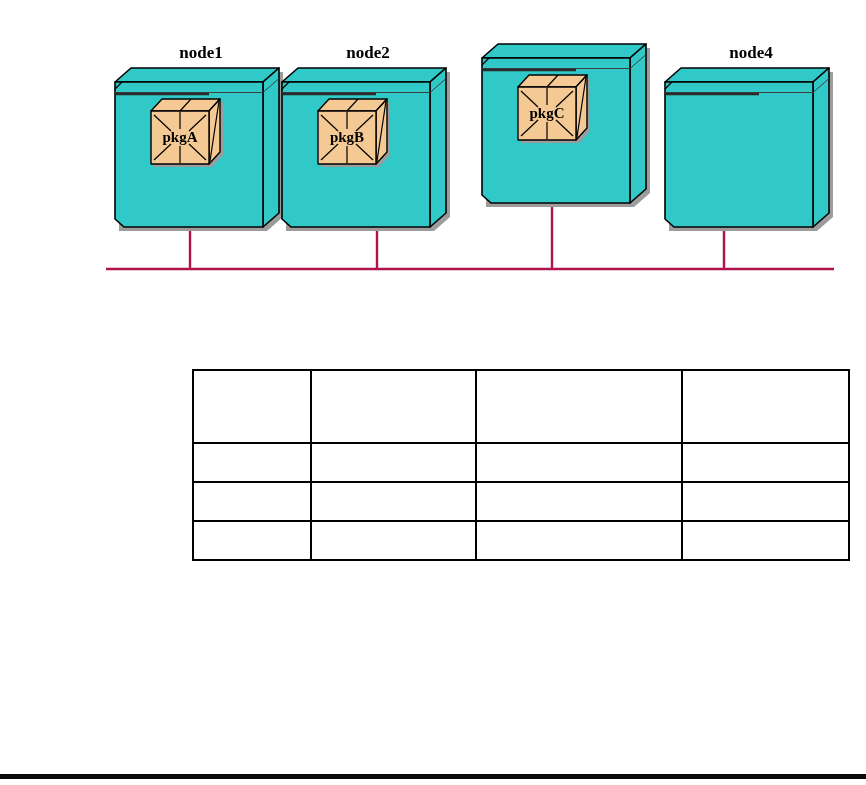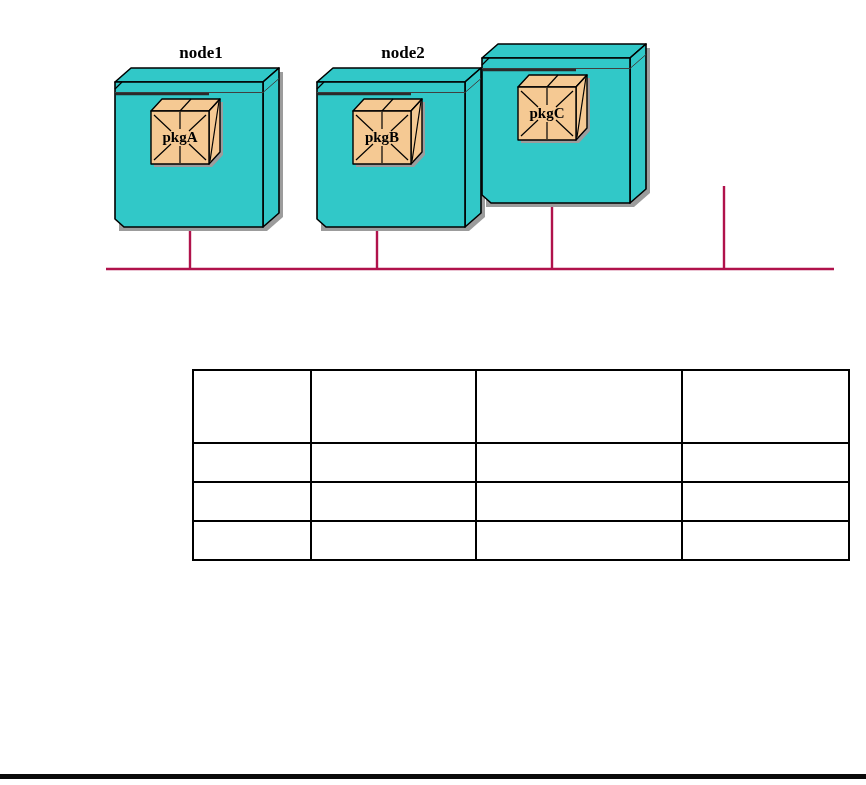--- a/index.html
+++ b/index.html
@@ -63,21 +63,21 @@
           <line class="crate-line" x1="55" y1="16" x2="38" y2="32"></line>
           <line class="crate-line" x1="3" y1="61" x2="20" y2="45"></line>
           <line class="crate-line" x1="55" y1="61" x2="38" y2="45"></line>
           <line class="crate-line" x1="29" y1="12" x2="40" y2="0"></line>
           <line class="crate-line" x1="68" y1="2" x2="59" y2="62"></line>
           <text class="crate-text" x="29" y="43">pkgA</text>
         </g>
       </svg>
     </div>
 
-    <div class="node" style="left:316px">
+    <div class="node" style="left:281px">
       <div class="node-label">node2</div>
       <svg class="node-svg" width="174" height="168" viewBox="0 0 174 168">
         <polygon class="shadow" points="5,19 21,5 169,5 169,150 153,164 5,164"></polygon>
         <polygon class="face" points="1,15 17,1 165,1 149,15"></polygon>
         <polygon class="face" points="149,15 165,1 165,146 149,160"></polygon>
         <polygon class="face" points="1,15 149,15 149,160 10,160 1,152"></polygon>
         <line class="edge" x1="1" y1="22" x2="8" y2="15"></line>
         <line class="seam" x1="1" y1="25.5" x2="149" y2="25.5"></line>
         <line class="slot" x1="2" y1="27" x2="95" y2="27"></line>
         <line class="seam" x1="149" y1="25.5" x2="165" y2="11.5"></line>
@@ -120,20 +120,33 @@
           <line class="crate-line" x1="55" y1="16" x2="38" y2="32"></line>
           <line class="crate-line" x1="3" y1="61" x2="20" y2="45"></line>
           <line class="crate-line" x1="55" y1="61" x2="38" y2="45"></line>
           <line class="crate-line" x1="29" y1="12" x2="40" y2="0"></line>
           <line class="crate-line" x1="68" y1="2" x2="59" y2="62"></line>
           <text class="crate-text" x="29" y="43">pkgC</text>
         </g>
       </svg>
     </div>
 
+    <div class="node" style="left:664px">
+      <div class="node-label">node4</div>
+      <svg class="node-svg" width="174" height="168" viewBox="0 0 174 168">
+        <polygon class="shadow" points="5,19 21,5 169,5 169,150 153,164 5,164"></polygon>
+        <polygon class="face" points="1,15 17,1 165,1 149,15"></polygon>
+        <polygon class="face" points="149,15 165,1 165,146 149,160"></polygon>
+        <polygon class="face" points="1,15 149,15 149,160 10,160 1,152"></polygon>
+        <line class="edge" x1="1" y1="22" x2="8" y2="15"></line>
+        <line class="seam" x1="1" y1="25.5" x2="149" y2="25.5"></line>
+        <line class="slot" x1="2" y1="27" x2="95" y2="27"></line>
+        <line class="seam" x1="149" y1="25.5" x2="165" y2="11.5"></line>
+      </svg>
+    </div>
 
   </div>
 
   <table class="grid">
     <colgroup>
       <col style="width:118px">
         <col style="width:165px">
         <col style="width:206px">
         <col style="width:167px">
     </colgroup>

